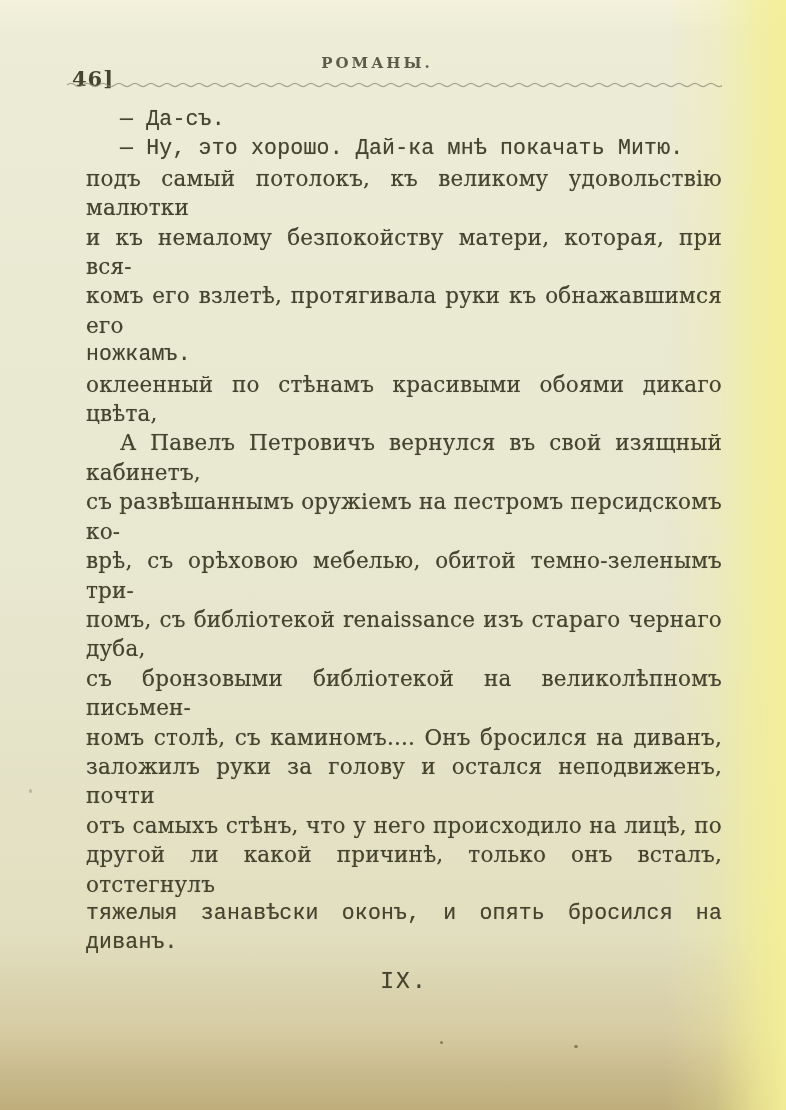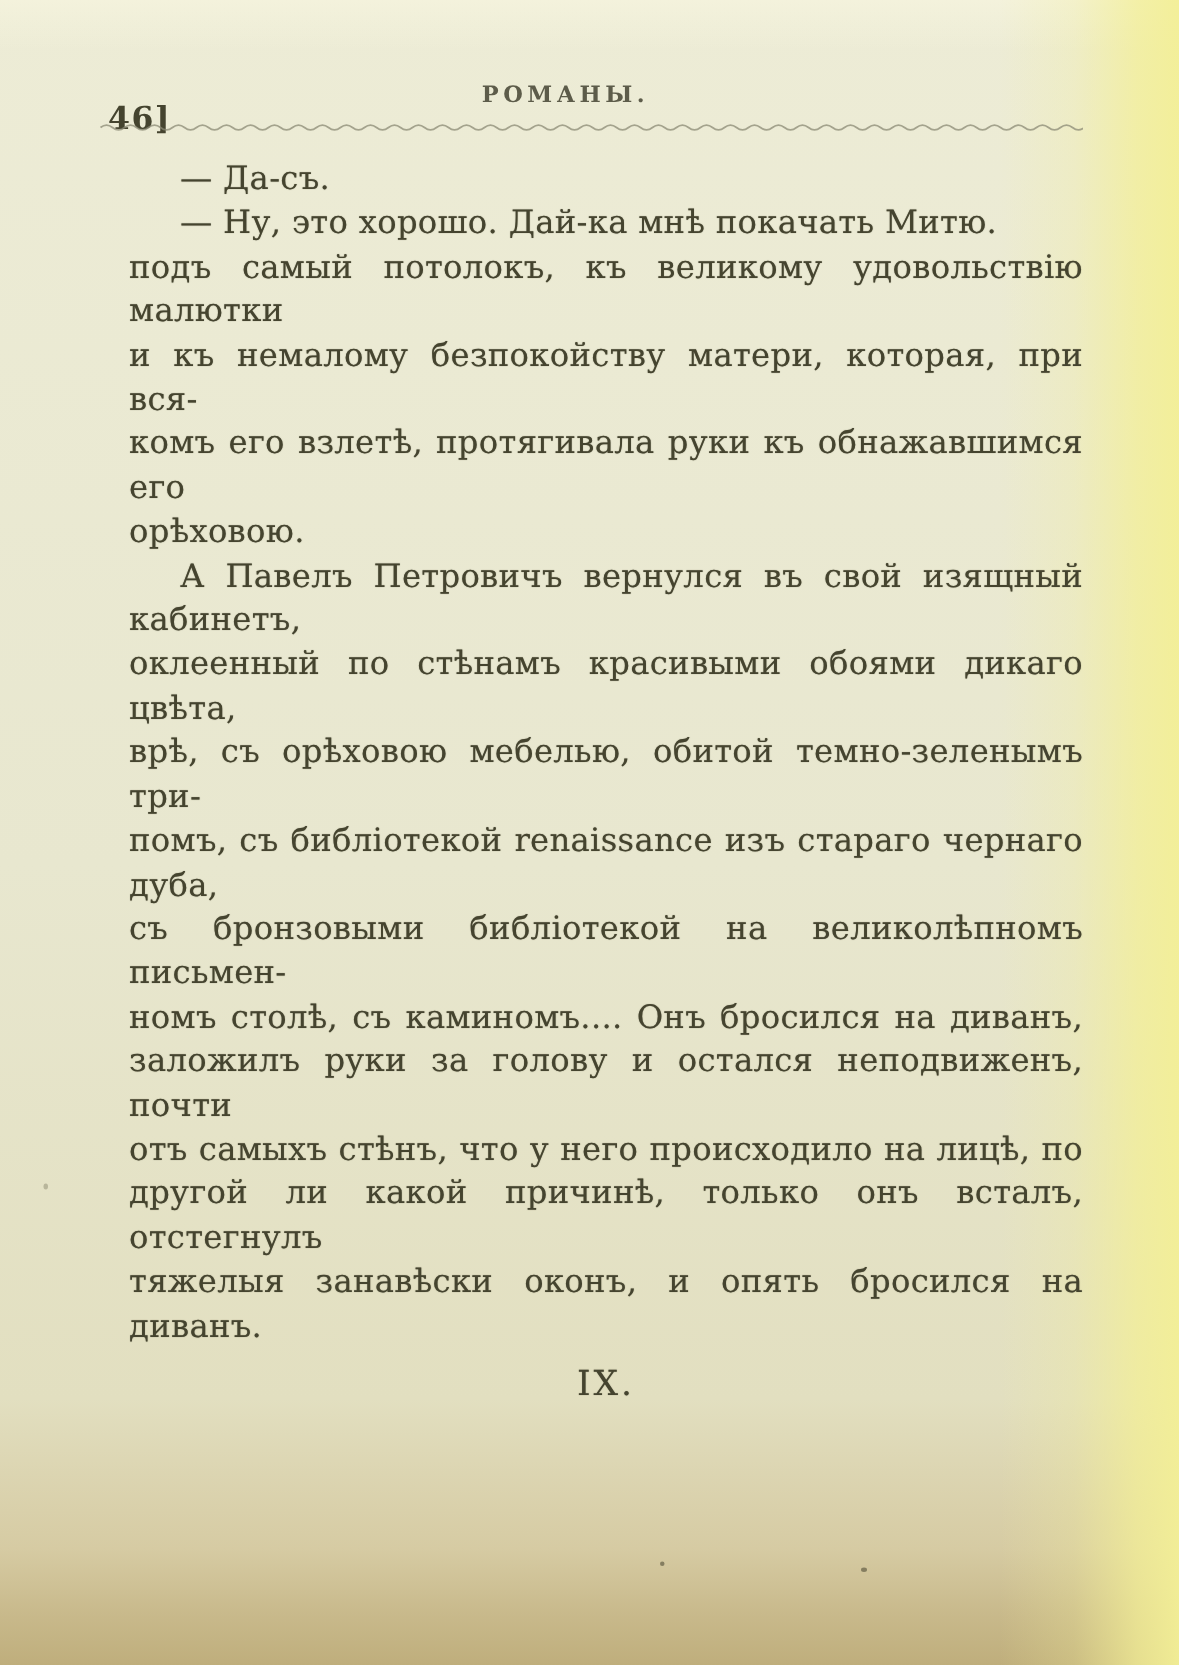--- a/index.html
+++ b/index.html
@@ -74,21 +74,21 @@
     font-size: 21.5px;
     line-height: 29.4px;
     letter-spacing: 0.2px;
     text-align: justify;
     text-align-last: justify;
     color: var(--ink);
     text-shadow: 0 0 0.7px rgba(64,62,42,0.55);
     white-space: normal;
   }
   .line.first { text-indent: 34px; }
-  .line.last { text-align-last: left; }
+  .line.last { text-align-last: left; font-family: Liberation Mono, monospace; }
   .chapter-heading {
     margin-top: 10px;
     margin-bottom: 27px;
     height: 30px;
   }
   .chapter-heading .line {
     text-align: center;
     text-align-last: center;
     font-size: 23px;
     letter-spacing: 2px;
@@ -121,25 +121,26 @@
       <div class="para">
         <div class="line first last">— Да-съ.</div>
       </div>
       <div class="para">
         <div class="line first last">— Ну, это хорошо. Дай-ка мнѣ покачать Митю.</div>
       </div>
       <div class="para">
         <div class="line">подъ самый потолокъ, къ великому удовольствію малютки</div>
         <div class="line">и къ немалому безпокойству матери, которая, при вся-</div>
         <div class="line">комъ его взлетѣ, протягивала руки къ обнажавшимся его</div>
-        <div class="line last">орѣховою.</div>
+        <div class="line last">ножкамъ.</div>
       </div>
       <div class="para">
+        <div class="line">оклеенный по стѣнамъ красивыми обоями дикаго цвѣта,</div>
         <div class="line first">А Павелъ Петровичъ вернулся въ свой изящный кабинетъ,</div>
-        <div class="line">оклеенный по стѣнамъ красивыми обоями дикаго цвѣта,</div>
+        <div class="line">съ развѣшаннымъ оружіемъ на пестромъ персидскомъ ко-</div>
         <div class="line">врѣ, съ орѣховою мебелью, обитой темно-зеленымъ три-</div>
         <div class="line">помъ, съ библіотекой renaissance изъ стараго чернаго дуба,</div>
         <div class="line">съ бронзовыми библіотекой на великолѣпномъ письмен-</div>
         <div class="line">номъ столѣ, съ каминомъ.... Онъ бросился на диванъ,</div>
         <div class="line">заложилъ руки за голову и остался неподвиженъ, почти</div>
         <div class="line">отъ самыхъ стѣнъ, что у него происходило на лицѣ, по</div>
         <div class="line">другой ли какой причинѣ, только онъ всталъ, отстегнулъ</div>
         <div class="line last">тяжелыя занавѣски оконъ, и опять бросился на диванъ.</div>
       </div>
       <div class="chapter-heading">

